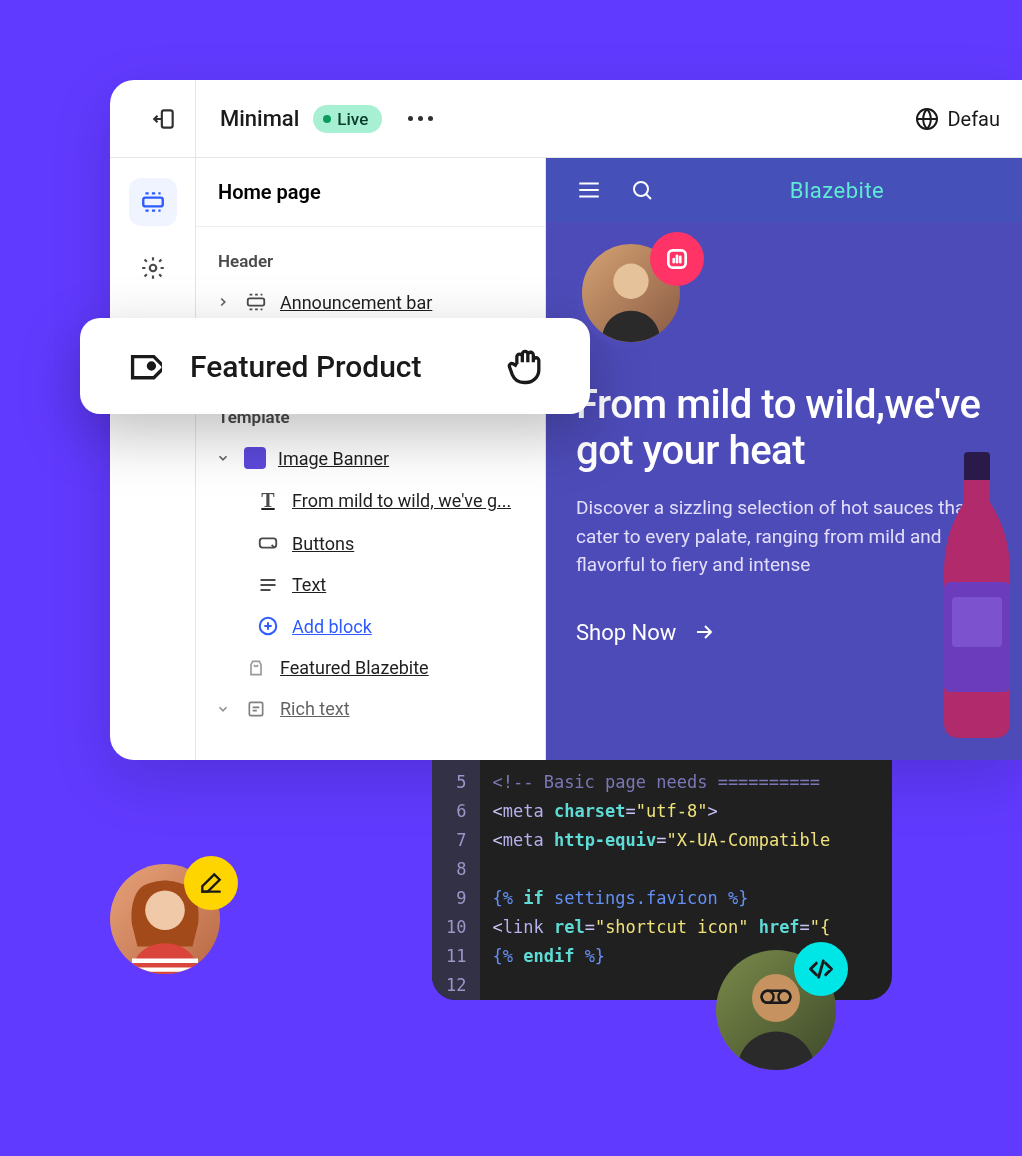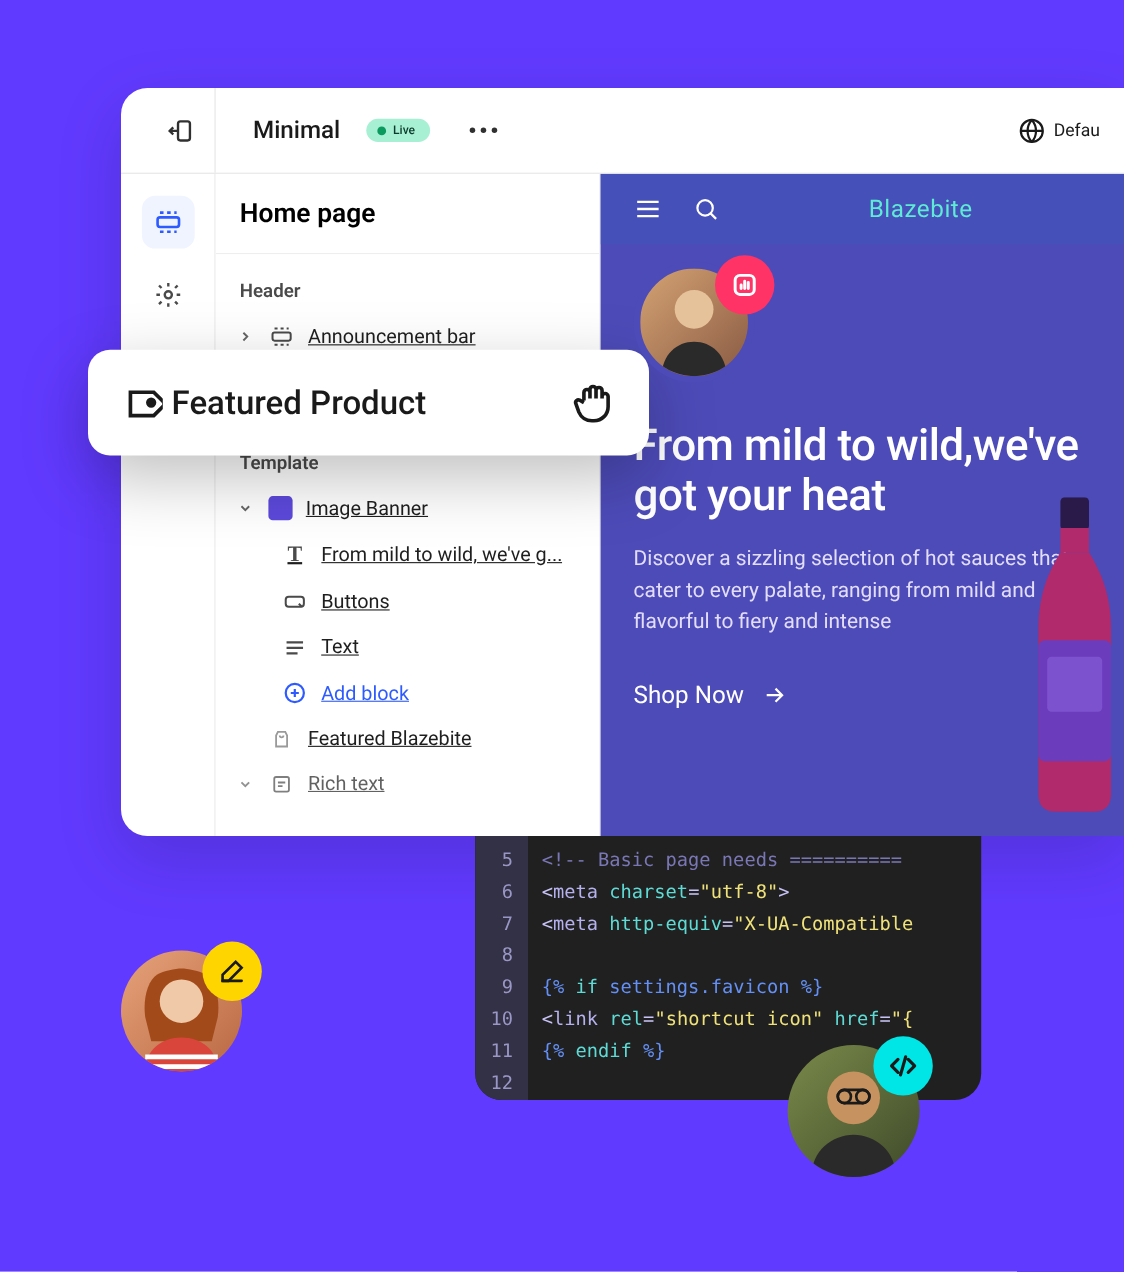--- a/index.html
+++ b/index.html
@@ -26,58 +26,58 @@
     flex-direction: column;
     box-shadow: 0 20px 60px rgba(0,0,0,0.15);
   }
 
   .topbar {
     height: 78px;
     border-bottom: 1px solid #e5e5e5;
     display: flex;
     align-items: center;
     padding: 0 22px;
-    gap: 24px;
+    gap: 14px;
   }
   .topbar .logout-area {
     width: 64px;
     display: flex;
     justify-content: center;
     align-items: center;
     border-right: 1px solid #e5e5e5;
     height: 100%;
   }
   .topbar .title {
     font-size: 22px;
     font-weight: 500;
     color: #1a1a1a;
     margin-left: 10px;
   }
   .live-pill {
     background: #A8F0D4;
     color: #0b3b2b;
-    font-size: 11px;
+    font-size: 17px;
     font-weight: 500;
     border-radius: 14px;
     padding: 4px 14px 4px 10px;
     display: inline-flex;
     align-items: center;
     gap: 6px;
   }
   .live-pill .dot {
     width: 8px; height: 8px; border-radius: 50%; background: #0b9b5f;
   }
   .more-dots {
     display: flex; gap: 5px; margin-left: 12px;
   }
   .more-dots span { width:5px;height:5px;border-radius:50%;background:#303030; }
   .topbar .spacer { flex: 1; }
   .device-switch {
     display: flex; align-items: center; gap: 8px;
-    font-size: 16px; color: #1a1a1a;
+    font-size: 20px; color: #1a1a1a;
   }
 
   .editor-body {
     flex: 1;
     display: flex;
     overflow: hidden;
   }
   .rail {
     width: 86px;
     border-right: 1px solid #e5e5e5;
@@ -96,21 +96,21 @@
 
   .sidebar {
     width: 350px;
     border-right: 1px solid #e5e5e5;
     overflow: hidden;
     background: #fff;
   }
   .sidebar-title {
     padding: 22px 22px;
     border-bottom: 1px solid #eee;
-    font-size: 24px; font-weight: 600;
+    font-size: 20px; font-weight: 600;
   }
   .section-label {
     padding: 24px 22px 10px;
     font-size: 17px; font-weight: 600; color: #4a4a4a;
   }
   .tree-row {
     display: flex; align-items: center; gap: 12px;
     padding: 10px 18px;
     font-size: 18px; color: #1f1f1f;
     cursor: pointer;
@@ -177,22 +177,22 @@
     position: absolute;
     top: 318px;
     left: 80px;
     width: 510px;
     height: 96px;
     background: #fff;
     border-radius: 20px;
     box-shadow: 0 20px 60px rgba(0,0,0,0.25);
     display: flex;
     align-items: center;
-    padding: 0 28px;
-    gap: 8px;
+    padding: 0 42px;
+    gap: 28px;
   }
   .floating-card .label {
     font-size: 30px; font-weight: 500; color: #1a1a1a; flex:1;
   }
   .grab-icon { color:#1a1a1a; }
 
   
   .code-panel {
     position: absolute;
     top: 760px;
@@ -215,21 +215,21 @@
   }
   .code {
     padding: 8px 12px;
     color: #c7c3f7;
     line-height: 29px;
     white-space: pre;
     overflow:hidden;
   }
   .tok-comment{color:#7a77b6;}
   .tok-tag{color:#b5b1ee;}
-  .tok-attr{color:#5fdbd6;}
+  .tok-attr{color:#5fdbd6;font-weight:bold;}
   .tok-str{color:#f0e27a;}
   .tok-liq{color:#6490f5;}
 
   
   .avatar {
     position: absolute;
     border-radius: 50%;
     background: #ddd;
     display:flex;align-items:center;justify-content:center;
     overflow:hidden;

